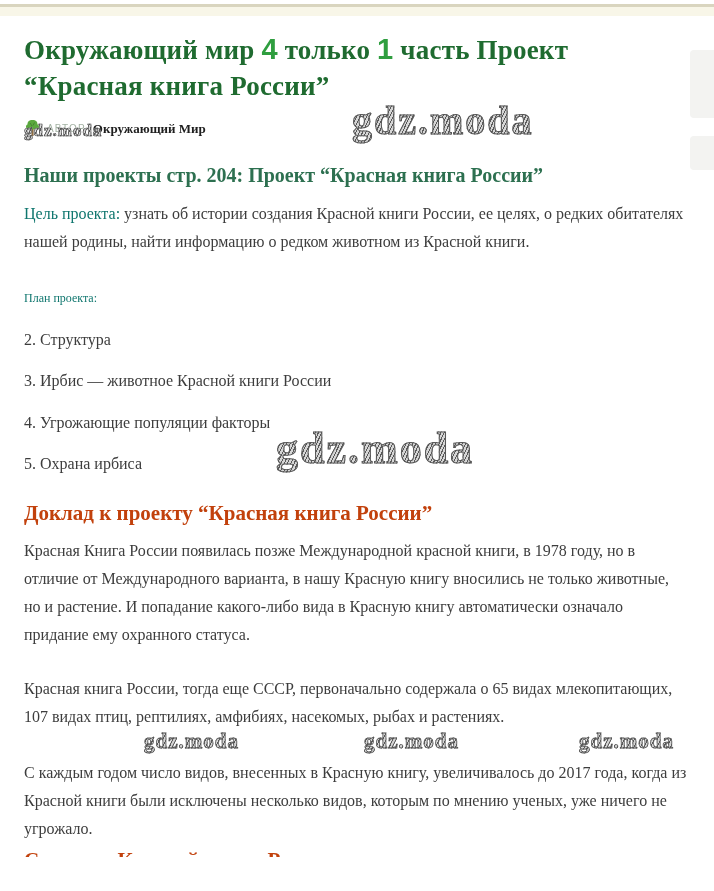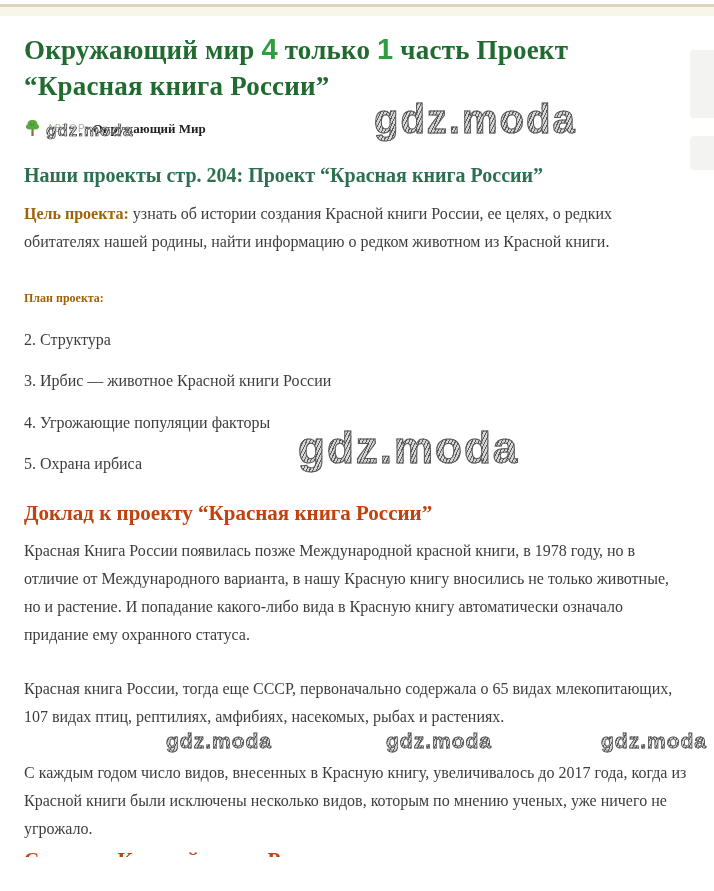--- a/index.html
+++ b/index.html
@@ -34,46 +34,45 @@
     font-family:"Liberation Sans",sans-serif;
     font-size:10px; letter-spacing:1.2px; color:#a3b2a3; text-transform:uppercase;
   }
   .author-name { font-size:13px; font-weight:bold; color:#1f1f1f; text-decoration:none; }
 
   h2.section-heading {
     font-size:20px; font-weight:bold; color:#2d7050;
     margin:24px 0 8px 0; line-height:1.2;
   }
   .body-p { font-size:16px; line-height:28px; margin:13px 0 14px 0; max-width:664px; }
-  .green-label { color:#a16207; font-weight:bold; }
+  .green-label { color:#0f766e; font-weight:normal; }
   .plan-label-p { margin:28px 0 14px 0; font-size:12px; }
   ul.plan-list { list-style:none; margin:0; padding:0; }
   ul.plan-list li { font-size:16px; line-height:28px; margin:0 0 13.5px 0; }
 
   h3.report-heading {
     font-size:21px; font-weight:bold; color:#c2410c;
     margin:22px 0 10px 0; line-height:1.25;
   }
   .report-p { font-size:16px; line-height:28px; margin:0 0 26px 0; max-width:668px; }
   .report-p.tight { margin-bottom:28px; }
 
   
   .wm {
     position:absolute;
-    font-family:Liberation Sans, sans-serif;
+    font-family:Liberation Serif, serif;
     font-weight:bold;
     color:transparent;
     background:repeating-linear-gradient(115deg,#5a5a5a 0 1px,#d6d6d6 1px 3px);
     -webkit-background-clip:text;
     background-clip:text;
     -webkit-text-stroke:1px #575757;
     letter-spacing:2px;
     white-space:nowrap;
     pointer-events:none;
-    margin-left:22px;
   }
   .wm-large-top  { left:352px; top:97px;  font-size:40px; }
   .wm-small-author { left:24px; top:121px; font-size:17px; -webkit-text-stroke:0.7px #575757; letter-spacing:1px; }
   .wm-mid        { left:276px; top:423px; font-size:44px; }
   .wm-row        { top:729px; font-size:21px; -webkit-text-stroke:0.8px #575757; letter-spacing:1px; }
   .wm-row.a { left:144px; }
   .wm-row.b { left:364px; }
   .wm-row.c { left:579px; }
 
   

